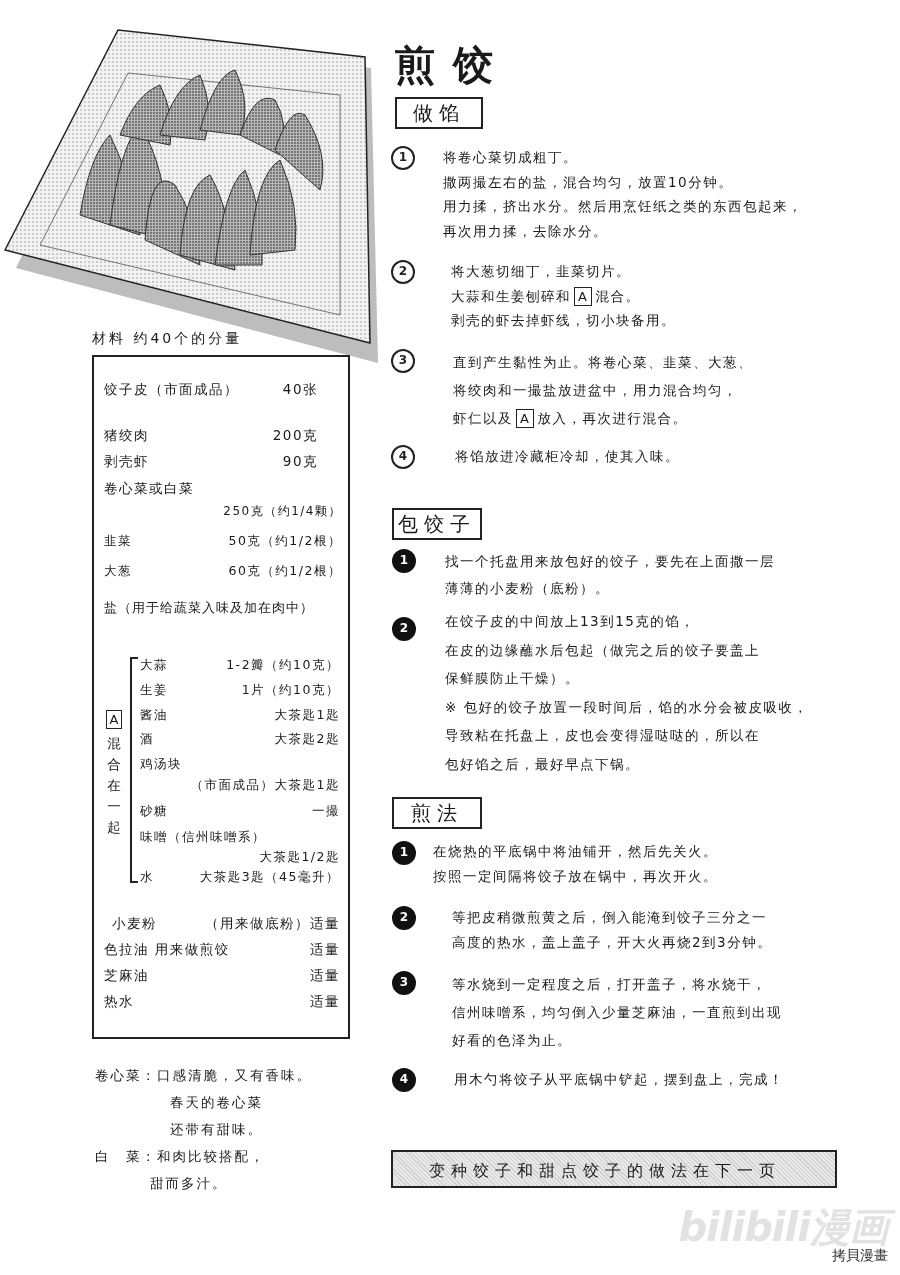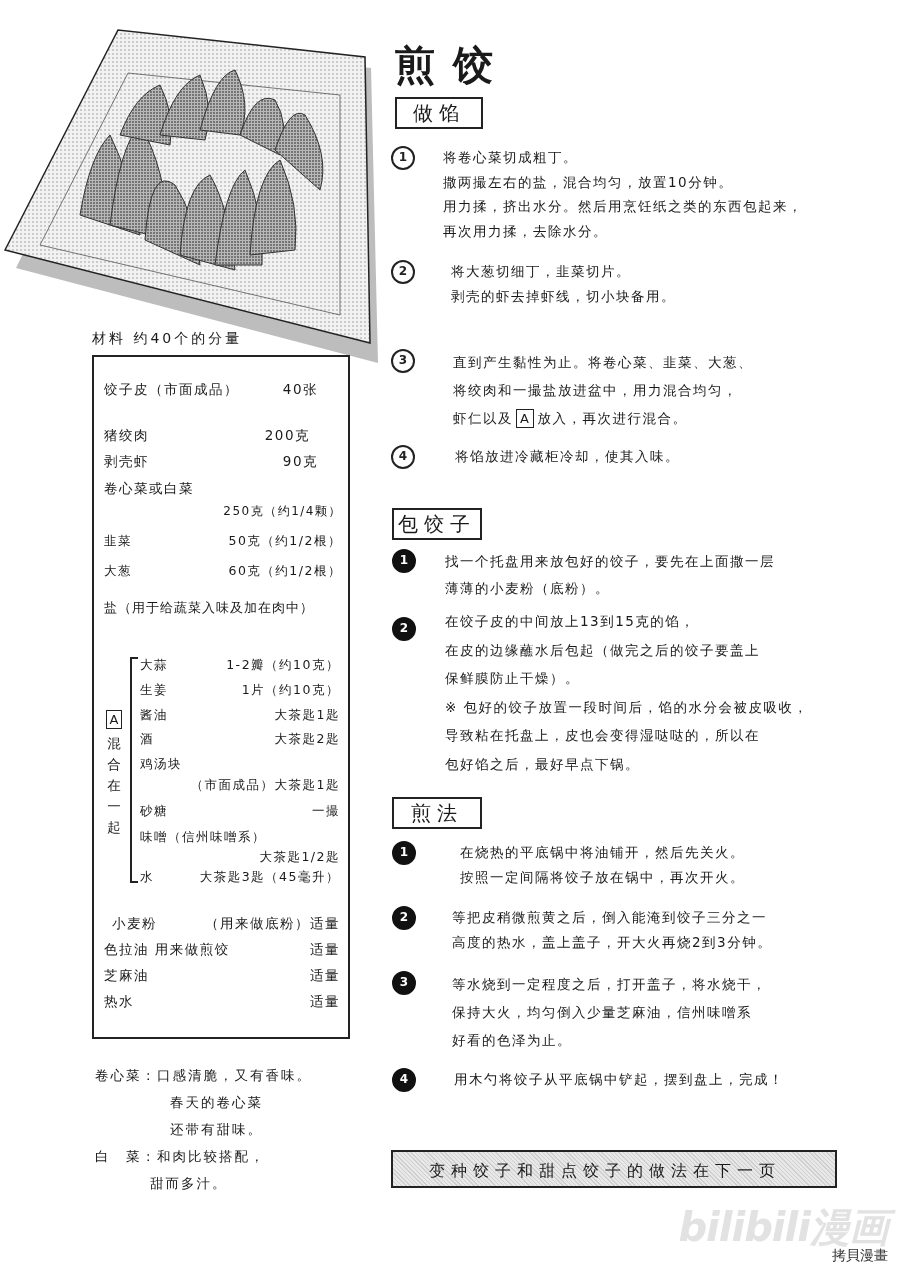--- a/index.html
+++ b/index.html
@@ -91,20 +91,21 @@
     <div>撒两撮左右的盐，混合均匀，放置10分钟。</div>
     <div>用力揉，挤出水分。然后用烹饪纸之类的东西包起来，</div>
     <div>再次用力揉，去除水分。</div>
   </div>
 </div>
 
 <div class="step" style="left:391px;top:259px;">
   <span class="num outline">2</span>
   <div class="lines" style="left:60px;">
     <div>将大葱切细丁，韭菜切片。</div>
+    <div><span>大蒜和生姜刨碎和</span><span class="abox">A</span><span>混合。</span></div>
     <div>剥壳的虾去掉虾线，切小块备用。</div>
   </div>
 </div>
 
 <div class="step" style="left:391px;top:348px;line-height:28px;">
   <span class="num outline">3</span>
   <div class="lines" style="left:62px;">
     <div>直到产生黏性为止。将卷心菜、韭菜、大葱、</div>
     <div>将绞肉和一撮盐放进盆中，用力混合均匀，</div>
     <div><span>虾仁以及</span><span class="abox">A</span><span>放入，再次进行混合。</span></div>
@@ -137,59 +138,59 @@
     <div>※ 包好的饺子放置一段时间后，馅的水分会被皮吸收，</div>
     <div>导致粘在托盘上，皮也会变得湿哒哒的，所以在</div>
     <div>包好馅之后，最好早点下锅。</div>
   </div>
 </div>
 
 <div class="section-box" style="left:392px;top:797px;width:86px;">煎法</div>
 
 <div class="step" style="left:392px;top:840px;">
   <span class="num filled">1</span>
-  <div class="lines" style="left:68px;">
+  <div class="lines" style="left:41px;font-family:Liberation Serif, serif;">
     <div>在烧热的平底锅中将油铺开，然后先关火。</div>
     <div>按照一定间隔将饺子放在锅中，再次开火。</div>
   </div>
 </div>
 
 <div class="step" style="left:392px;top:905px;">
   <span class="num filled">2</span>
   <div class="lines" style="left:60px;">
     <div>等把皮稍微煎黄之后，倒入能淹到饺子三分之一</div>
     <div>高度的热水，盖上盖子，开大火再烧2到3分钟。</div>
   </div>
 </div>
 
 <div class="step" style="left:392px;top:970px;line-height:28px;">
   <span class="num filled">3</span>
   <div class="lines" style="left:60px;">
     <div>等水烧到一定程度之后，打开盖子，将水烧干，</div>
-    <div>保持大火，均匀倒入少量芝麻油，信州味噌系</div>
+    <div>信州味噌系，均匀倒入少量芝麻油，一直煎到出现</div>
     <div>好看的色泽为止。</div>
   </div>
 </div>
 
 <div class="step" style="left:392px;top:1067px;">
   <span class="num filled">4</span>
   <div class="lines" style="left:62px;">
     <div>用木勺将饺子从平底锅中铲起，摆到盘上，完成！</div>
   </div>
 </div>
 
 <div class="abs ing-title">材料 约40个的分量</div>
 <div class="ing-box">
   <div class="ing-row" style="left:10px;right:10px;top:24px;">
       <span class="name">饺子皮（市面成品）</span>
       <span class="amt" style="right:20px;">40张</span>
     </div>
   <div class="ing-row" style="left:10px;right:10px;top:70px;">
       <span class="name">猪绞肉</span>
-      <span class="amt" style="right:28px;margin-left:20px;">200克</span>
+      <span class="amt" style="right:20px;margin-left:20px;">200克</span>
     </div>
   <div class="ing-row" style="left:10px;right:10px;top:96px;">
       <span class="name">剥壳虾</span>
       <span class="amt" style="right:20px;">90克</span>
     </div>
   <div class="ing-row" style="left:10px;right:10px;top:123px;">
       <span class="name">卷心菜或白菜</span>
       <span class="amt"></span>
     </div>
   <div class="ing-row" style="left:10px;right:6px;top:146px;font-size:12px;">

